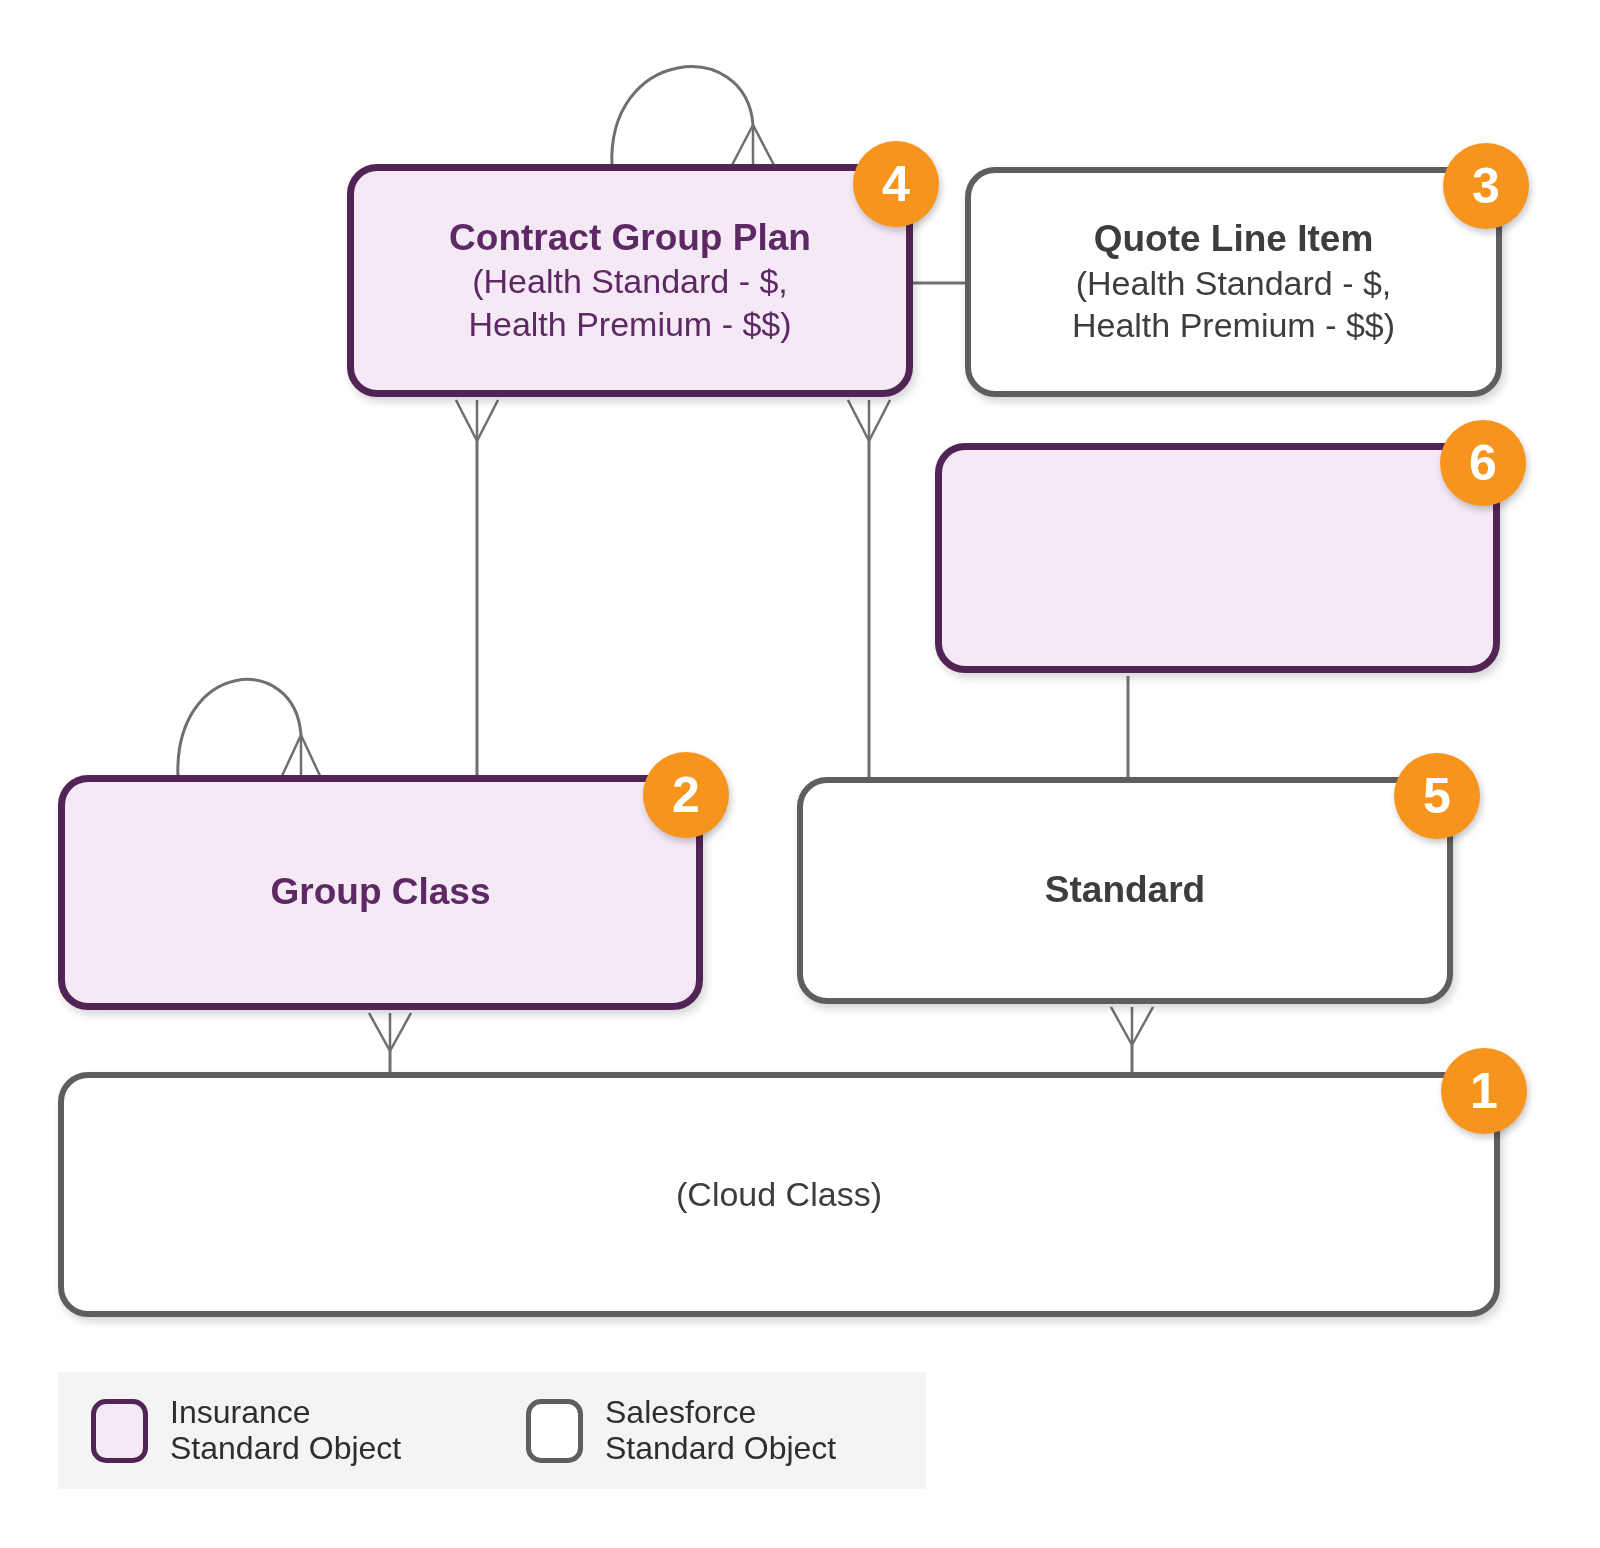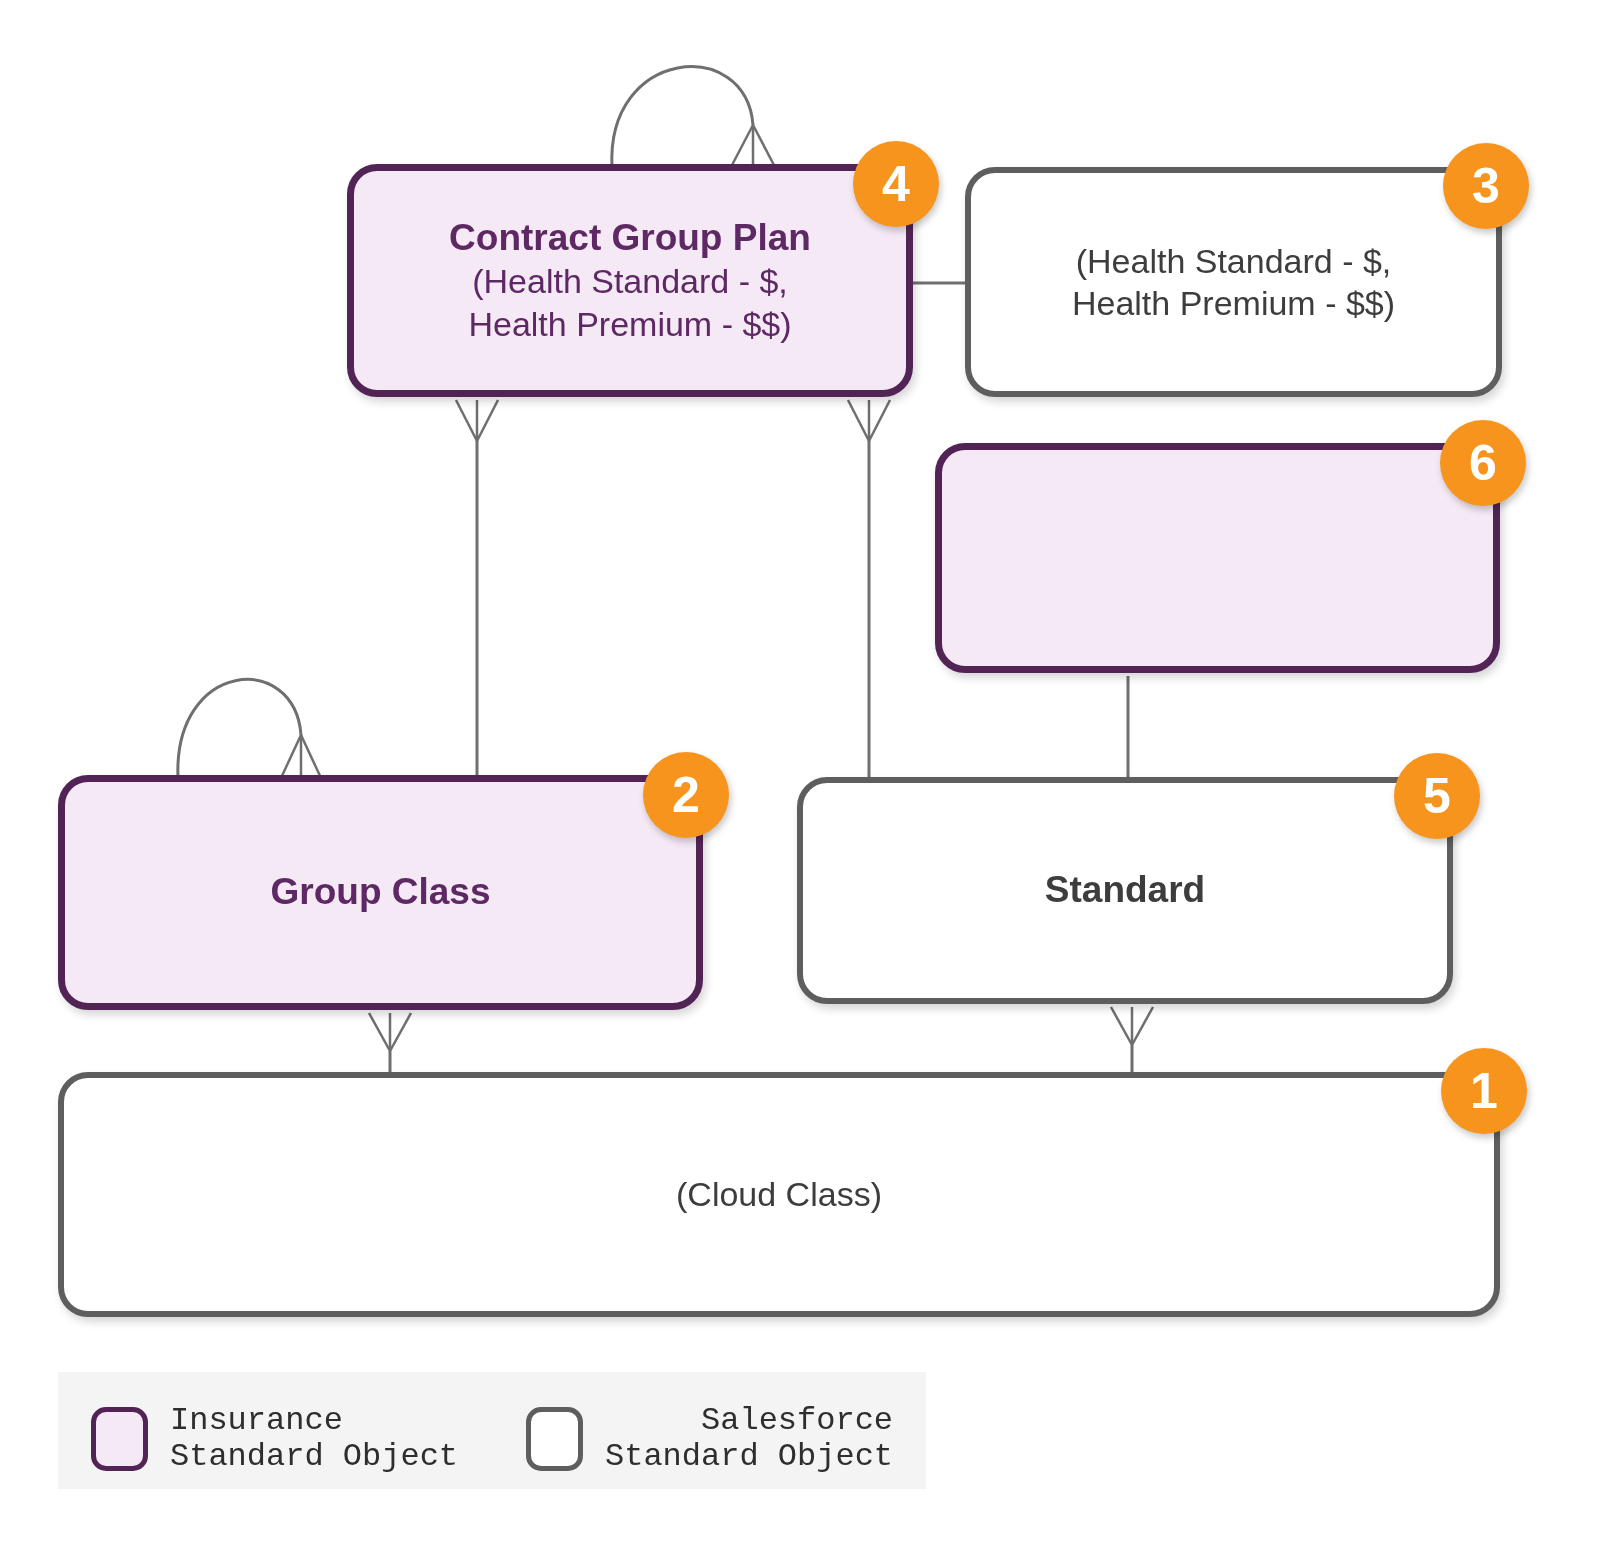--- a/index.html
+++ b/index.html
@@ -55,25 +55,25 @@
   }
   .legend{
     position:absolute;
     left:58px;top:1372px;
     width:868px;height:117px;
     background:#f5f4f5;
     z-index:2;
   }
   .legend-item{
     position:absolute;
-    top:8px;height:117px;
-    display:flex;align-items:center;font-family:Liberation Mono, monospace;
+    top:0;height:117px;
+    display:flex;align-items:center;
   }
   .legend-item.item-insurance{left:33px;}
-  .legend-item.item-salesforce{left:468px;text-align:right;}
+  .legend-item.item-salesforce{left:468px;}
   .swatch{
     box-sizing:border-box;
     width:57px;height:64px;
     border-radius:15px;
     margin-right:22px;
     flex:0 0 auto;
   }
   .swatch.insurance-swatch{
     background:#f4e9f5;
     border:5px solid #522456;
@@ -162,20 +162,21 @@
 
   <div class="node insurance" style="left:347px;top:164px;width:566px;height:233px;">
     <div class="badge">4</div>
     <div class="title">Contract Group Plan</div>
     <div class="subtitle">(Health Standard - $,</div>
     <div class="subtitle">Health Premium - $$)</div>
   </div>
 
   <div class="node salesforce" style="left:965px;top:167px;width:537px;height:230px;">
     <div class="badge">3</div>
+    <div class="title">Quote Line Item</div>
     <div class="subtitle">(Health Standard - $,</div>
     <div class="subtitle">Health Premium - $$)</div>
   </div>
 
   <div class="node insurance" style="left:935px;top:443px;width:565px;height:230px;">
     <div class="badge">6</div>
   </div>
 
   <div class="node insurance" style="left:58px;top:775px;width:645px;height:235px;">
     <div class="badge">2</div>

